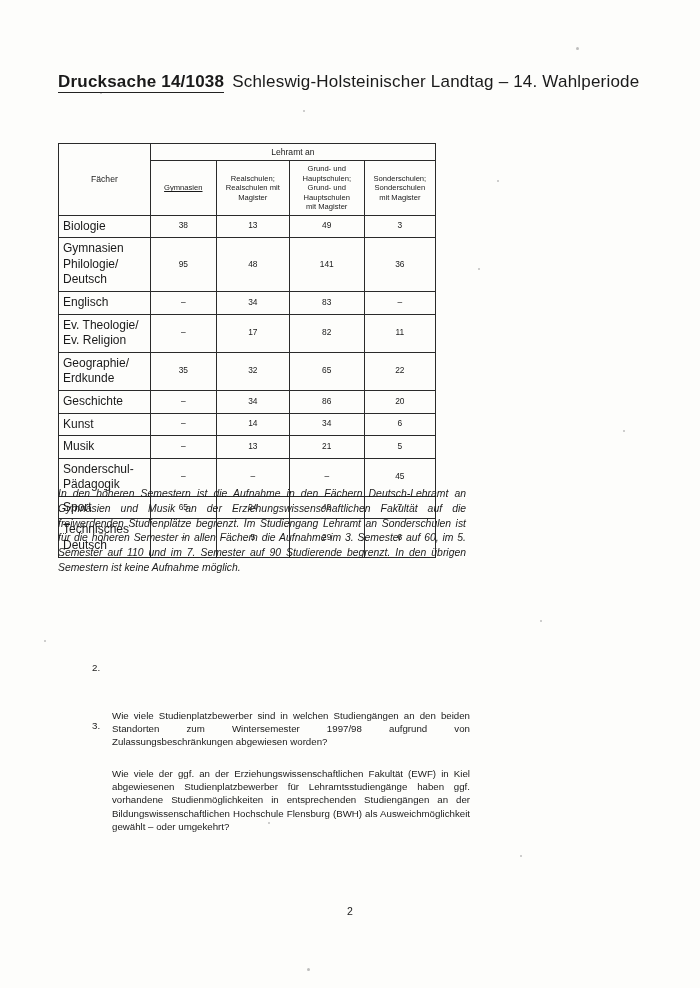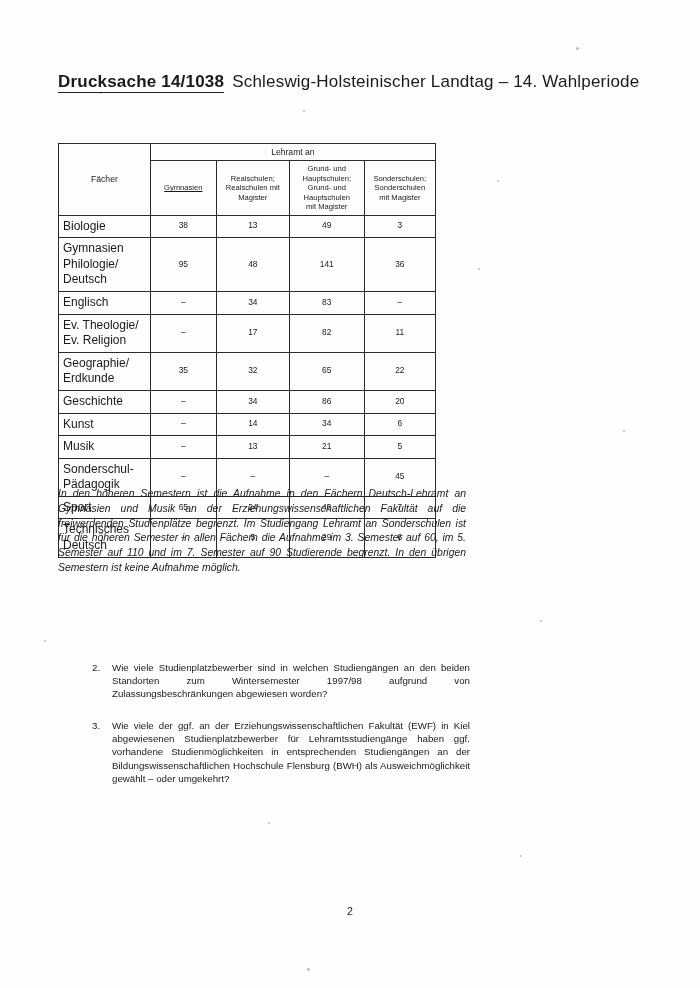--- a/index.html
+++ b/index.html
@@ -114,21 +114,21 @@
     font-size: 9.7px;
     line-height: 1.36;
   }
   #q2 { top: 661px; }
   #q3 { top: 719px; }
   .q-row {
     display: flex;
     gap: 6px;
   }
   .q-num { width: 14px; flex: none; }
-  .q-text { flex: 1; text-align: justify; }
+  .q-text { flex: 1; text-align: justify; margin-top: 48px; }
 
   .page-number {
     position: absolute;
     top: 905px;
     left: 0;
     width: 700px;
     text-align: center;
     font-size: 10.5px;
   }
 </style>

